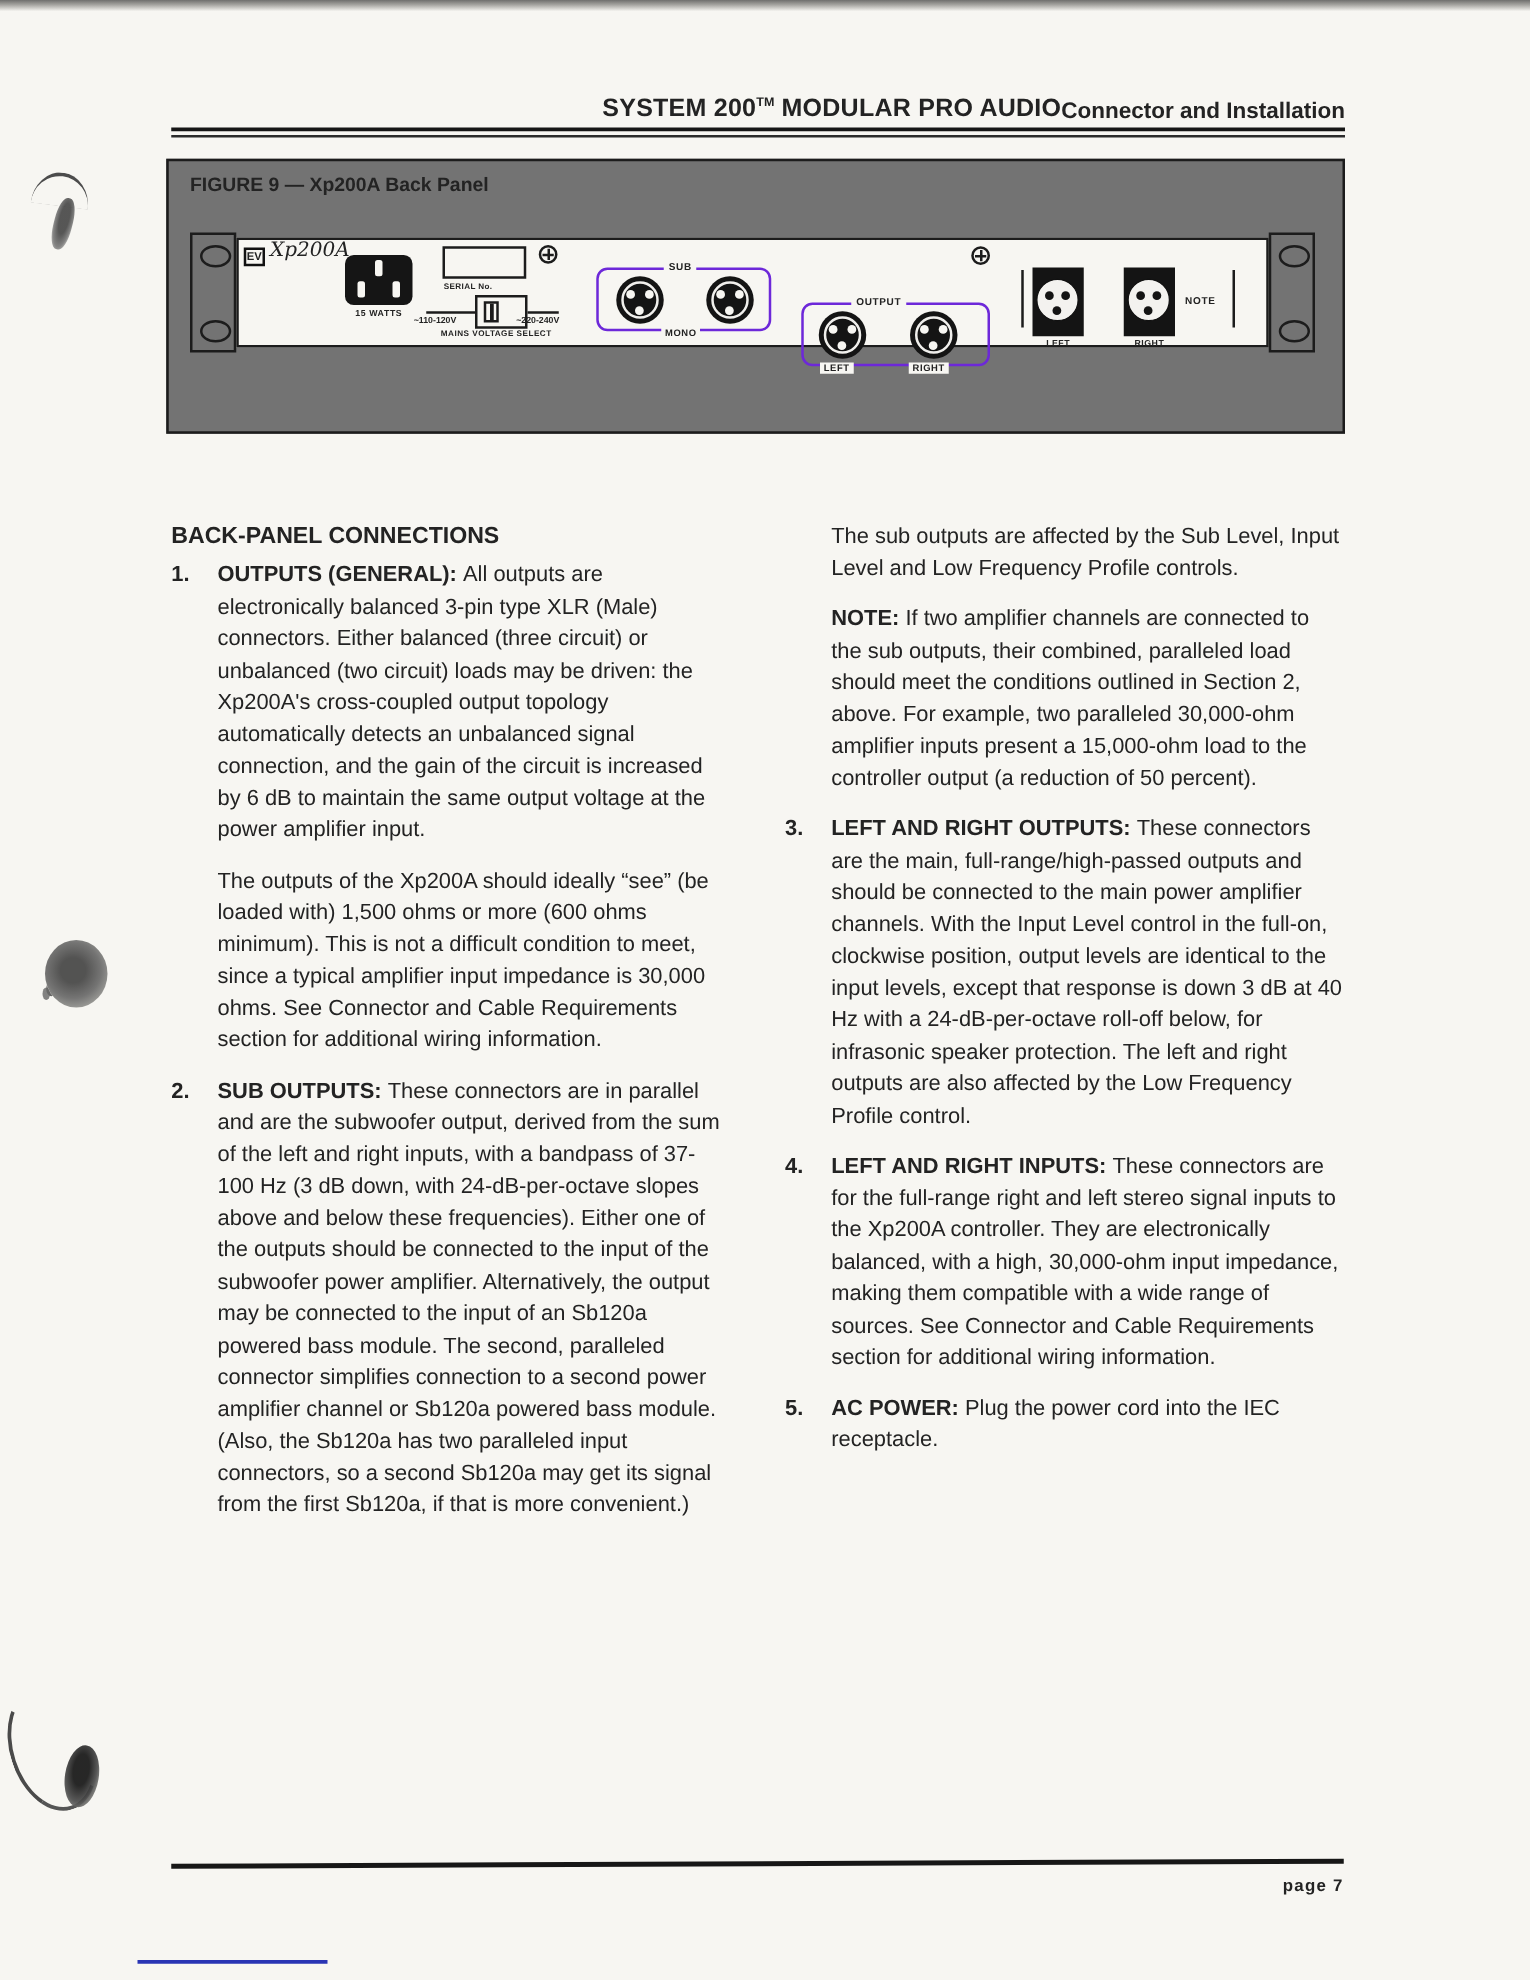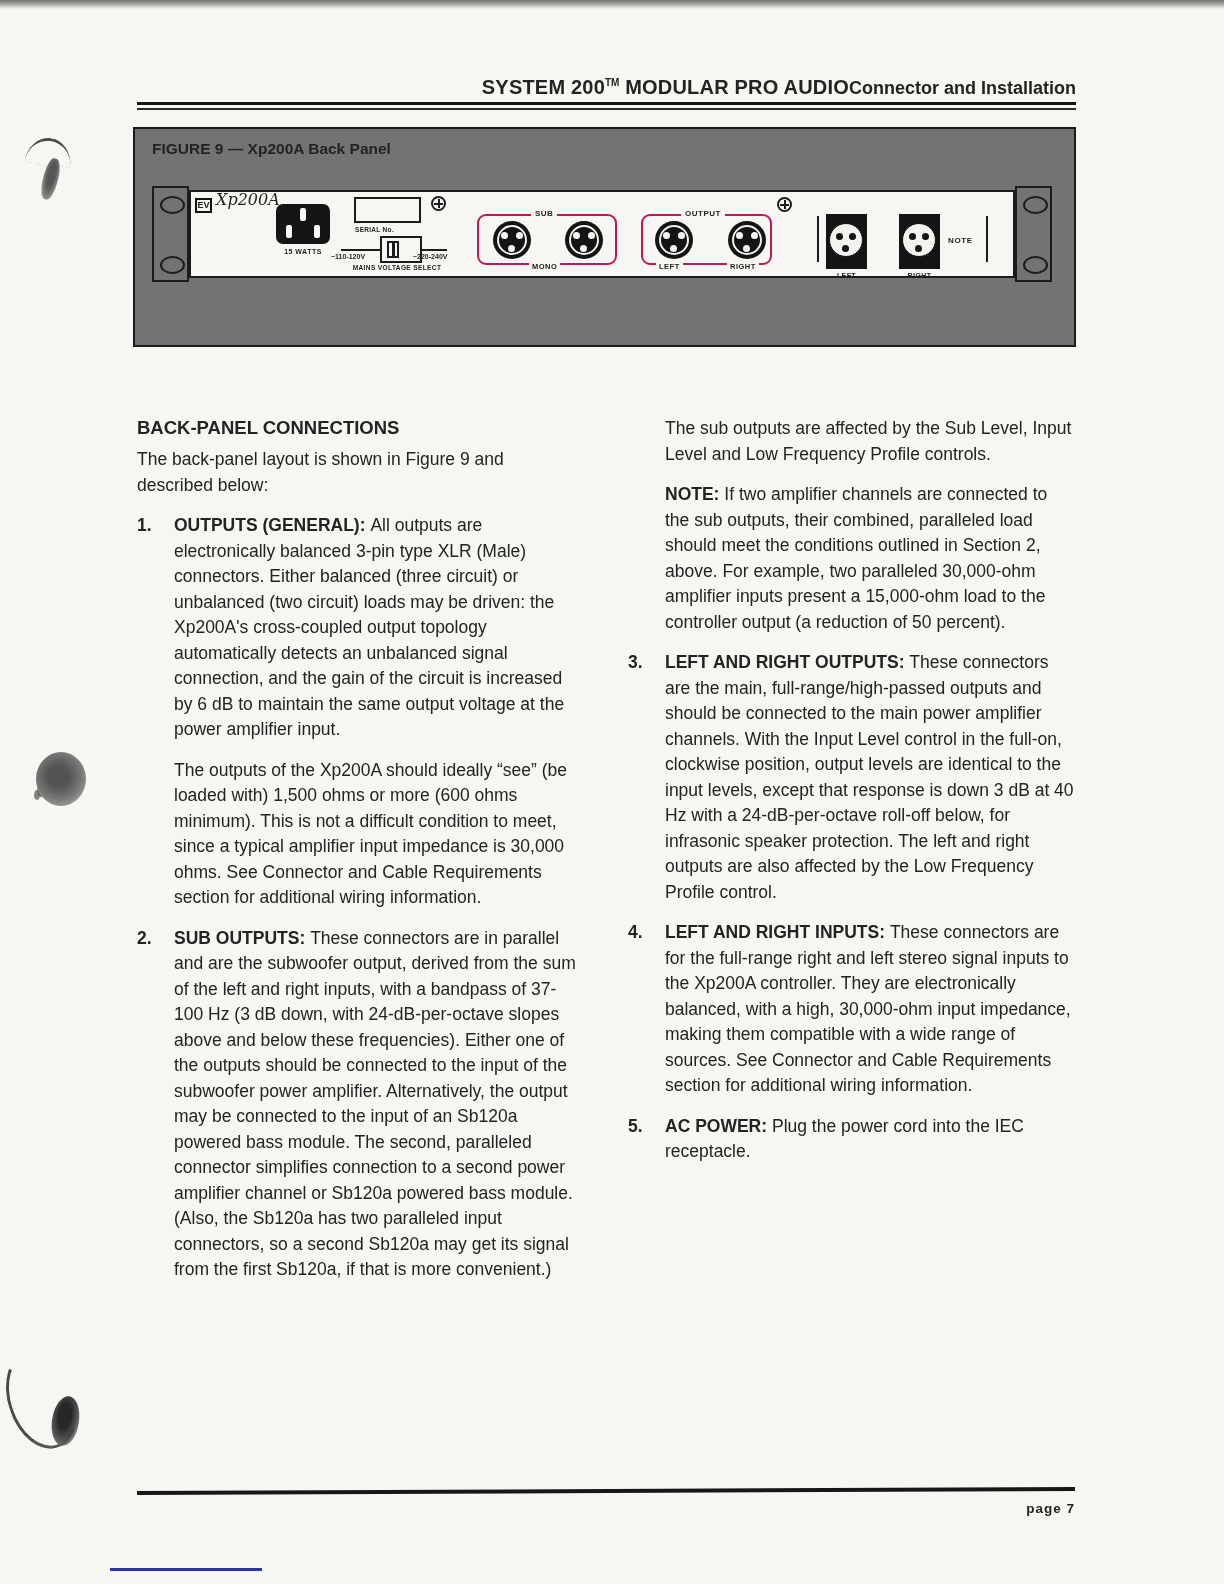--- a/index.html
+++ b/index.html
@@ -35,22 +35,22 @@
   .screw::before{content:"";position:absolute;left:1px;right:1px;top:4.5px;height:2px;background:#1c1c1c;}
   .screw::after{content:"";position:absolute;top:1px;bottom:1px;left:4.5px;width:2px;background:#1c1c1c;}
   .screw.sc1{left:240px;top:4px;} .screw.sc2{left:586px;top:5px;}
   .volt-line{position:absolute;left:150px;top:57px;width:106px;height:2px;background:#1c1c1c;}
   .volt-sw{position:absolute;left:189px;top:44px;width:42px;height:27px;border:2px solid #1c1c1c;box-sizing:border-box;background:#f7f6f2;}
   .volt-knob{position:absolute;left:5px;top:3px;width:12px;height:17px;border:2px solid #1c1c1c;box-sizing:border-box;}
   .volt-knob::after{content:"";position:absolute;left:2.5px;top:0;bottom:0;width:3px;background:#1c1c1c;}
   .volt-l{position:absolute;left:140px;top:61px;font-size:7px;font-weight:bold;}
   .volt-r{position:absolute;left:222px;top:61px;font-size:7px;font-weight:bold;}
   .mains{position:absolute;left:148px;top:72px;width:116px;text-align:center;font-size:6.5px;font-weight:bold;letter-spacing:.4px;}
-  .grp{position:absolute;top:22px;height:51px;border:2px solid #be185d;border-radius:9px;box-sizing:border-box;}
-  .grp-sub{left:286px;width:140px;} .grp-out{left:450px;width:131px;}
+  .grp{position:absolute;top:22px;height:51px;border:2px solid #6d28d9;border-radius:9px;box-sizing:border-box;}
+  .grp-sub{left:286px;width:140px;} .grp-out{left:450px;width:151px;margin-top:28px;}
   .grp-lbl{position:absolute;top:-7px;font-size:8px;font-weight:bold;background:#f7f6f2;padding:0 4px;letter-spacing:.5px;}
   .grp-lbl-b{position:absolute;bottom:-8px;font-size:7.5px;font-weight:bold;background:#f7f6f2;padding:0 3px;letter-spacing:.5px;}
   .xlr{position:absolute;width:38px;height:38px;border-radius:50%;background:#141414;}
   .xlr::before{content:"";position:absolute;inset:4px;border:2px solid #f0efec;border-radius:50%;}
   .xlr .pin{position:absolute;width:7px;height:7px;border-radius:50%;background:#f7f6f2;}
   .pin.p1{left:8px;top:11px;} .pin.p2{left:23px;top:11px;} .pin.p3{left:15px;top:24px;}
   .insq{position:absolute;top:22px;width:41px;height:55px;background:#141414;}
   .insq .fcirc{position:absolute;left:3px;top:9px;width:34px;height:34px;border-radius:50%;background:#f3f2ef;border:1px solid #111;box-sizing:border-box;}
   .fcirc .fpin{position:absolute;width:7px;height:7px;border-radius:50%;background:#141414;}
   .fpin.p1{left:6px;top:9px;} .fpin.p2{left:19px;top:9px;} .fpin.p3{left:12px;top:21px;}
@@ -187,21 +187,20 @@
       <div class="ear" style="left:863px;">
         <span class="hole h-top"></span>
         <span class="hole h-bot"></span>
       </div>
     </div>
   </div>
 
   <div class="cols">
     <div class="col">
       <h2 class="sect">BACK-PANEL CONNECTIONS</h2>
-      <p class="para">The back-panel layout is shown in Figure 9 and described below:</p>
 
       <div class="item">
         <span class="num">1.</span>
         <span class="itxt"><span class="lead">OUTPUTS (GENERAL):</span><span>All outputs are electronically balanced 3-pin type XLR (Male) connectors. Either balanced (three circuit) or unbalanced (two circuit) loads may be driven: the Xp200A's cross-coupled output topology automatically detects an unbalanced signal connection, and the gain of the circuit is increased by 6 dB to maintain the same output voltage at the power amplifier input.</span></span>
       </div>
 
       <p class="para ind">The outputs of the Xp200A should ideally “see” (be loaded with) 1,500 ohms or more (600 ohms minimum). This is not a difficult condition to meet, since a typical amplifier input impedance is 30,000 ohms. See Connector and Cable Requirements section for additional wiring information.</p>
 
       <div class="item">
         <span class="num">2.</span>

